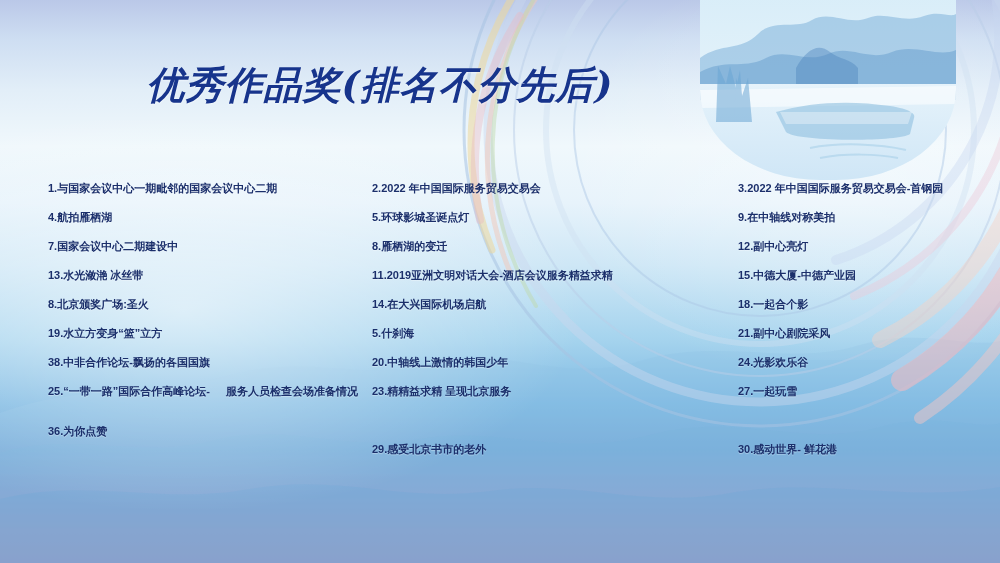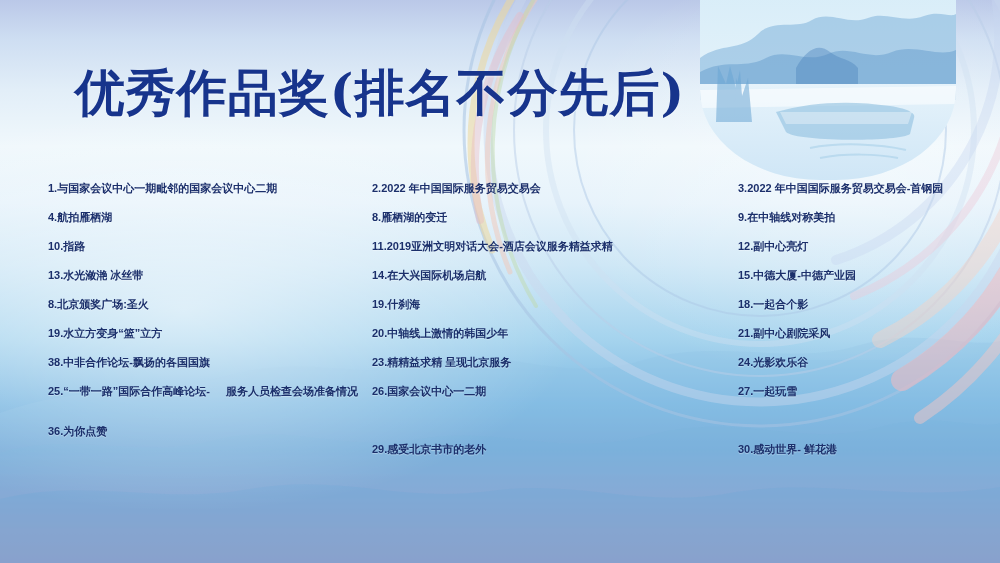--- a/index.html
+++ b/index.html
@@ -27,25 +27,26 @@
   }
 
   
   #title-wrap {
     position:absolute; left:0; top:60px; width:760px;
     text-align:center; z-index:30;
   }
   #title {
     font-family:"DejaVu Serif","Liberation Serif",serif;
     font-weight:bold;
-    font-size:50px;
+    font-size:38px;
     letter-spacing:1px;
     color:#17348c;
     text-shadow:0 1px 2px rgba(255,255,255,.55);
     white-space:nowrap;
+    font-style:italic;
   }
 
   #list { position:absolute; left:0; top:178px; width:1000px; height:300px; z-index:30; }
   .col { position:absolute; top:0; }
   .col-1 { left:48px; width:330px; }
   .col-2 { left:372px; width:318px;text-align:center; }
   .col-3 { left:738px; width:300px; }
 
   .row {
     height:29px;
@@ -169,21 +170,21 @@
 
   <div id="list">
     <div class="col col-1">
         <div class="row">
           <span class="txt">1.与国家会议中心一期毗邻的国家会议中心二期</span>
         </div>
         <div class="row">
           <span class="txt">4.航拍雁栖湖</span>
         </div>
         <div class="row">
-          <span class="txt">10.指路</span>
+          <span class="txt">7.国家会议中心二期建设中</span>
         </div>
         <div class="row">
           <span class="txt">13.水光潋滟 冰丝带</span>
         </div>
         <div class="row">
           <span class="txt">8.北京颁奖广场:圣火</span>
         </div>
         <div class="row">
           <span class="txt">19.水立方变身“篮”立方</span>
         </div>
@@ -196,39 +197,39 @@
         </div>
         <div class="row">
           <span class="txt">36.为你点赞</span>
         </div>
       </div>
     <div class="col col-2">
         <div class="row">
           <span class="txt">2.2022 年中国国际服务贸易交易会</span>
         </div>
         <div class="row">
+          <span class="txt">5.环球影城圣诞点灯</span>
+        </div>
+        <div class="row">
           <span class="txt">8.雁栖湖的变迁</span>
         </div>
         <div class="row">
           <span class="txt">11.2019亚洲文明对话大会-酒店会议服务精益求精</span>
         </div>
         <div class="row">
           <span class="txt">14.在大兴国际机场启航</span>
         </div>
         <div class="row">
-          <span class="txt">19.什刹海</span>
+          <span class="txt">5.什刹海</span>
         </div>
         <div class="row">
           <span class="txt">20.中轴线上激情的韩国少年</span>
         </div>
         <div class="row">
           <span class="txt">23.精精益求精 呈现北京服务</span>
-        </div>
-        <div class="row">
-          <span class="txt">26.国家会议中心一二期</span>
         </div>
         <div class="row empty">
           <span class="txt">&nbsp;</span>
         </div>
         <div class="row">
           <span class="txt">29.感受北京书市的老外</span>
         </div>
       </div>
     <div class="col col-3">
         <div class="row">

